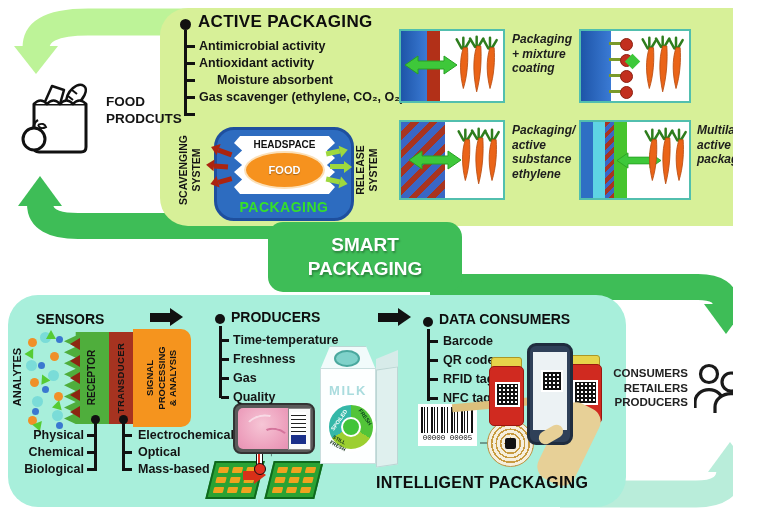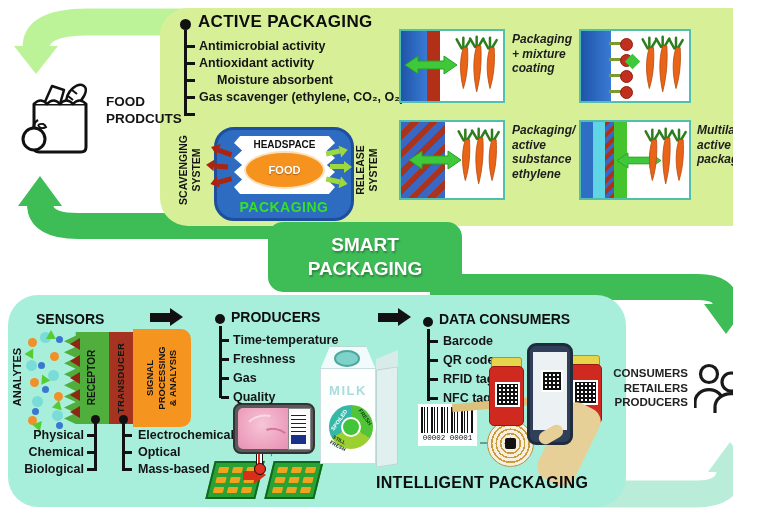--- a/index.html
+++ b/index.html
@@ -309,21 +309,21 @@
   <div class="tick" style="left:429px;top:359px;width:9px;"></div>
   <div class="tick" style="left:429px;top:378px;width:9px;"></div>
   <div class="tick" style="left:429px;top:397px;width:9px;"></div>
   <div class="li" style="left:443px;top:334px;">Barcode</div>
   <div class="li" style="left:443px;top:353px;">QR code</div>
   <div class="li" style="left:443px;top:372px;">RFID tags</div>
   <div class="li" style="left:443px;top:391px;">NFC tags</div>
 
   <div class="abs" style="left:418px;top:404px;width:59px;height:42px;background:#fff;"></div>
   <div class="bars abs" style="left:421px;top:407px;width:53px;height:26px;"></div>
-  <div class="abs" style="left:418px;top:434px;width:59px;text-align:center;font-size:7.5px;font-family:'Liberation Mono',monospace;color:#111;">00002 00001</div>
+  <div class="abs" style="left:418px;top:434px;width:59px;text-align:center;font-size:7.5px;font-family:'Liberation Mono',monospace;color:#111;">00000 00005</div>
 
   <div class="abs" style="left:480px;top:442px;width:60px;height:2px;background:rgba(0,0,0,.35);"></div>
   <div class="abs" style="left:487px;top:420px;width:47px;height:47px;border-radius:50%;
        background:repeating-radial-gradient(circle at 50% 50%, #c89b40 0 1.5px, #f6efdd 1.5px 4.5px);border:1px solid #c0984a;box-sizing:border-box;"></div>
   <div class="abs" style="left:505px;top:438px;width:11px;height:11px;background:#111;border-radius:2px;"></div>
 
   <div class="abs" style="left:452px;top:399px;width:118px;height:8px;background:#dcc07c;transform:rotate(-5deg);"></div>
   <div class="lid" style="left:491px;top:357px;width:29px;height:11px;"></div>
   <div class="jar" style="left:489px;top:366px;width:33px;height:58px;"></div>
   <div class="qr abs" style="left:495px;top:382px;width:21px;height:21px;"></div>

